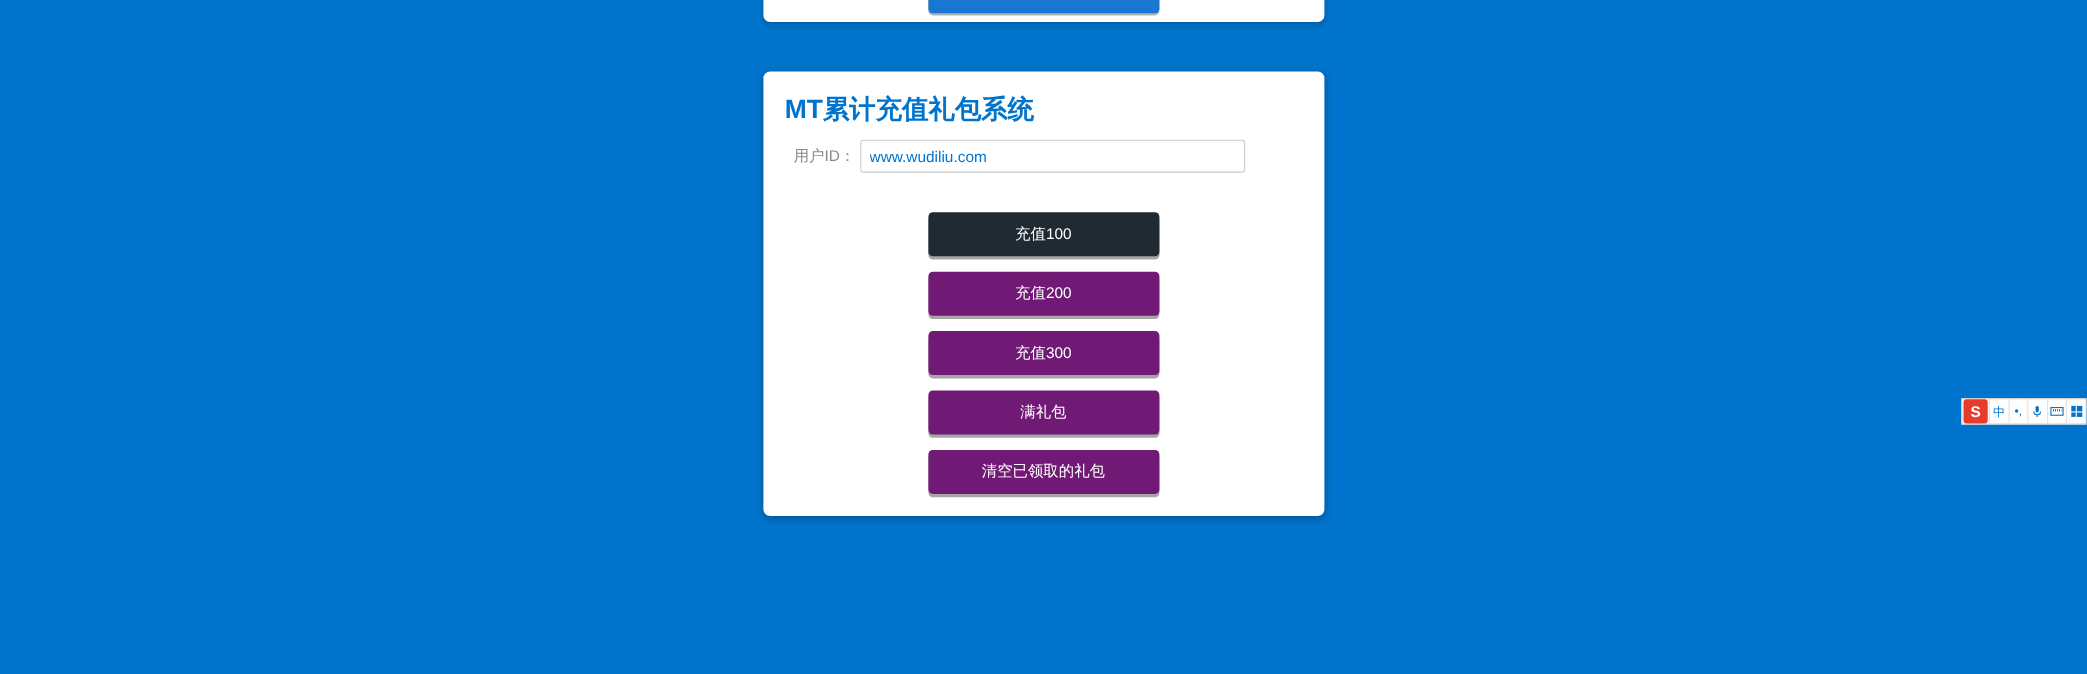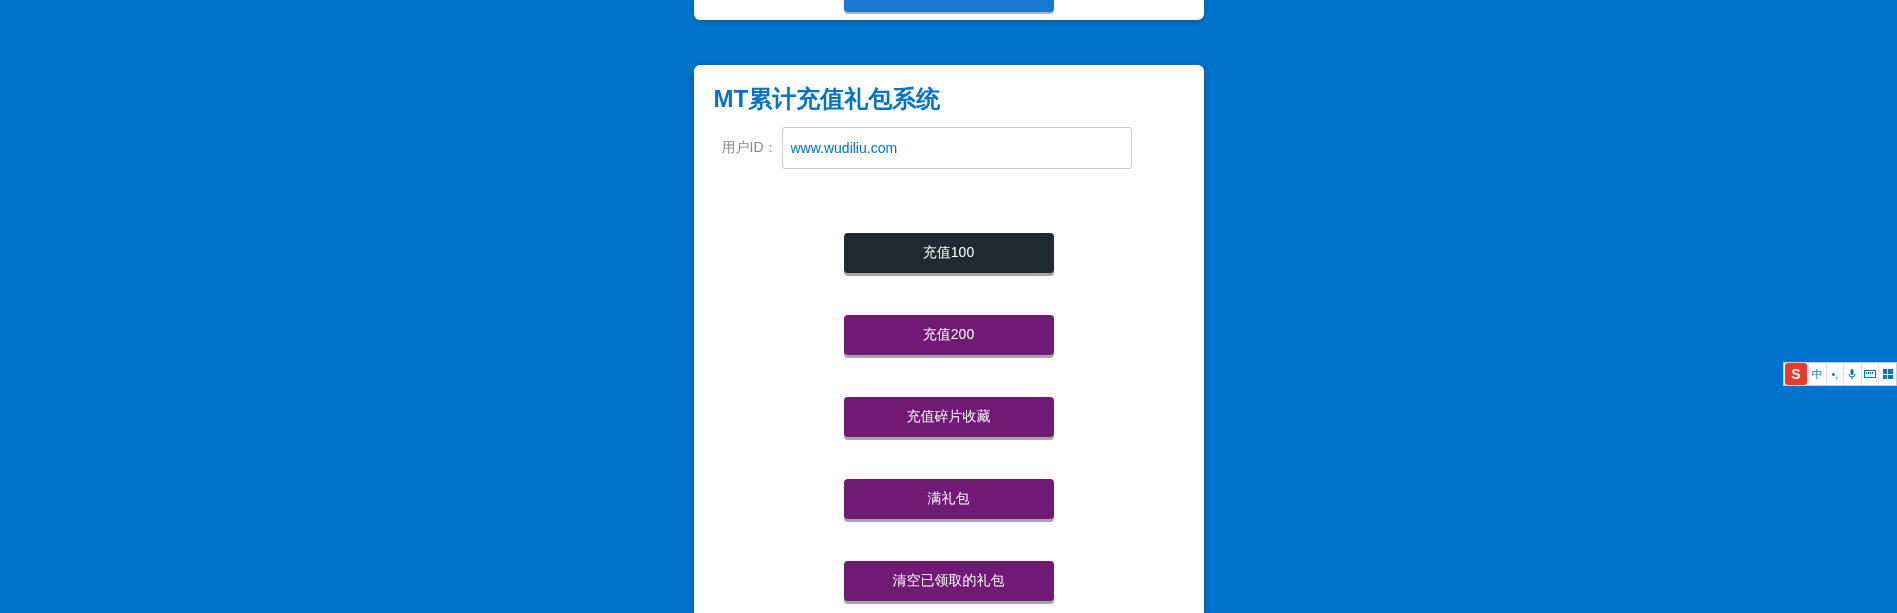--- a/index.html
+++ b/index.html
@@ -63,21 +63,21 @@
       padding-left: 8px;
     }
     .label {
       color: #888;
       font-size: 14px;
       margin-right: 4px;
     }
     .input {
       flex: 1;
       max-width: 350px;
-      height: 42px;
+      height: 30px;
       border: 1px solid #ccc;
       border-radius: 3px;
       padding: 0 8px;
       font-size: 14px;
       color: #0074cc;
       outline: none;
     }
     .btn-list {
       display: flex;
       flex-direction: column;
@@ -87,21 +87,20 @@
     .btn {
       width: 210px;
       height: 40px;
       border: none;
       border-radius: 4px;
       color: #fff;
       font-size: 14px;
       cursor: pointer;
       box-shadow: 0 3px 0 rgba(0,0,0,0.35);
       font-family: inherit;
-      margin-top: 28px;
     }
     .btn-dark {
       background: #1f2a33;
     }
     .btn-blue {
       background: #701a75;
     }
     .ime-bar {
       position: absolute;
       right: 0;
@@ -177,21 +176,21 @@
   <h1 class="title">MT累计充值礼包系统</h1>
 
   <div class="form-row">
     <span class="label">用户ID：</span>
     <input type="text" class="input" value="www.wudiliu.com" style="">
   </div>
 
   <div class="btn-list">
     <button class="btn btn-dark">充值100</button>
     <button class="btn btn-blue">充值200</button>
-    <button class="btn btn-blue">充值碎片收藏</button>
+    <button class="btn btn-blue">充值300</button>
     <button class="btn btn-blue">满礼包</button>
     <button class="btn btn-blue">清空已领取的礼包</button>
   </div>
 </div>
 
 <div class="ime-bar">
   <div class="ime-s">S</div>
   <div class="ime-cell">中</div>
   <div class="ime-cell">•,</div>
   <div class="ime-cell">

